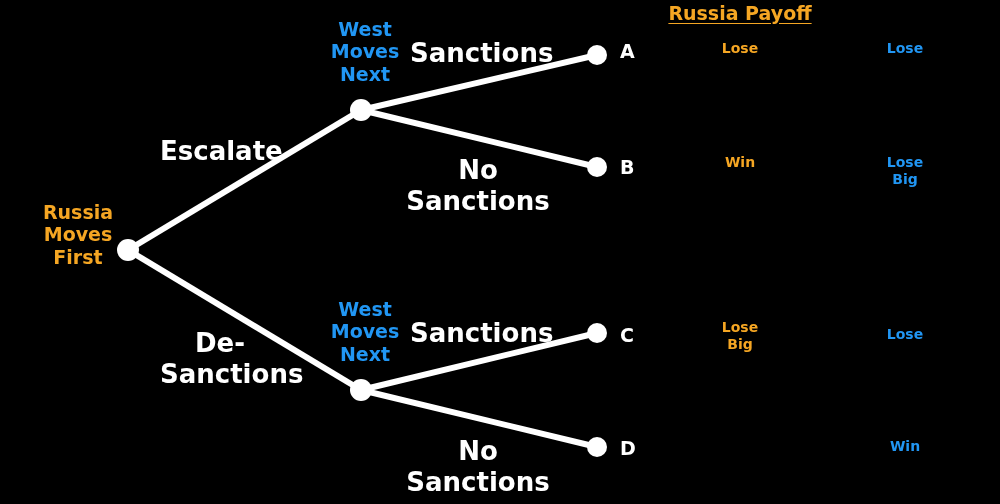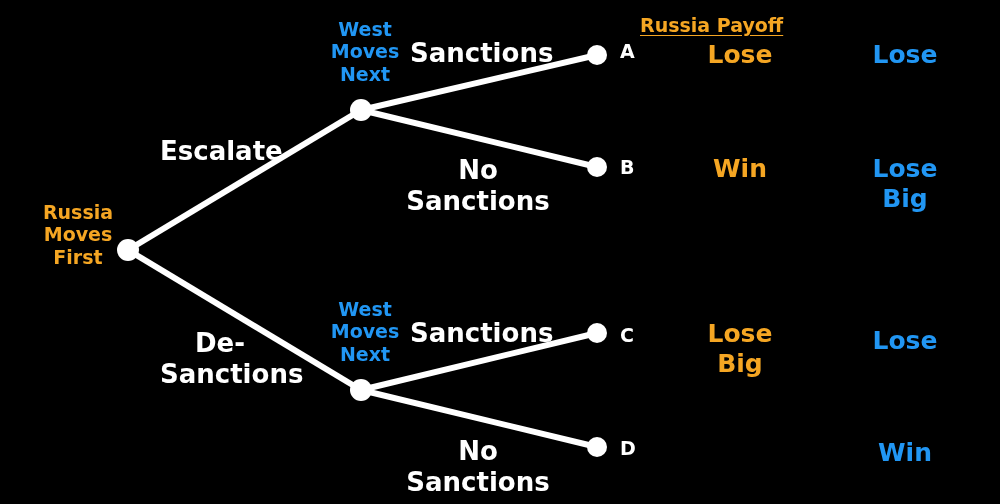--- a/index.html
+++ b/index.html
@@ -34,24 +34,23 @@
   .c-russia { color: #f5a623; }
   .c-west   { color: #2196f3; }
   .c-white  { color: #ffffff; }
 
   
   .col-head {
     position: absolute;
     top: 2px;
     font-size: 19px;
     font-weight: bold;
-    text-align: left;
+    text-align: center;
     text-decoration: underline;
     text-underline-offset: 3px;
-    margin-top: 12px;
   }
   #head-russia { left: 640px; width: 200px; }
   #head-west   { left: 820px; width: 170px; }
 
   
   #actor-russia {
     left: 18px; top: 201px; width: 120px;
     font-size: 19px;
   }
   .actor-west {
@@ -77,21 +76,21 @@
     font-weight: bold;
     color: #ffffff;
     left: 620px;
     width: 24px;
     text-align: left;
   }
 
   
   .payoff {
     position: absolute;
-    font-size: 25px;
+    font-size: 14px;
     font-weight: bold;
     text-align: center;
     line-height: 1.18;
     white-space: pre-line;
   }
   .payoff.russia { left: 660px; width: 160px; }
   .payoff.west   { left: 830px; width: 150px; }
 </style>
 </head>
 <body>

